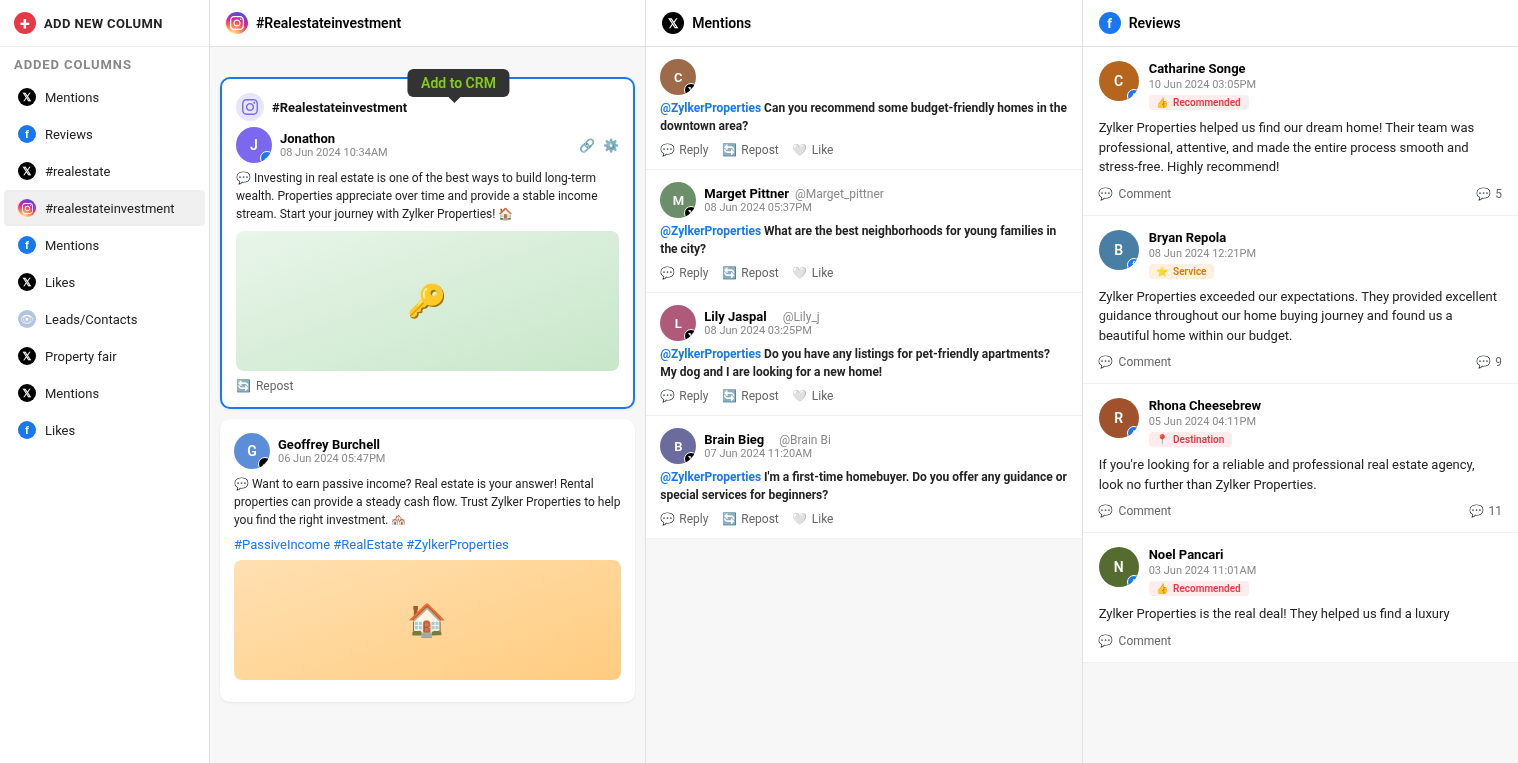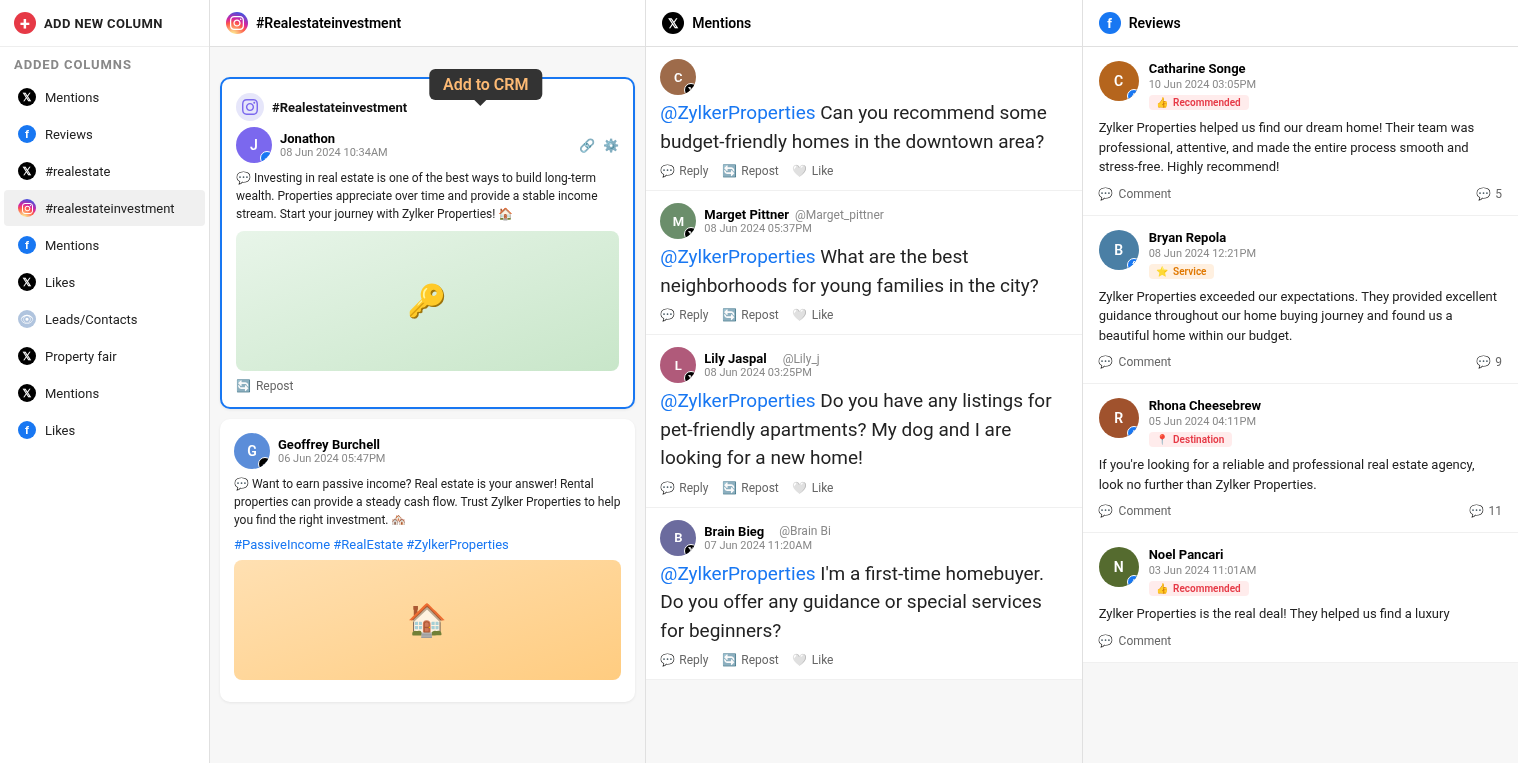--- a/index.html
+++ b/index.html
@@ -128,28 +128,27 @@
       border: 2px solid #1877f2;
     }
 
     
     .add-crm-tooltip {
       position: absolute;
       top: -10px;
       left: 50%;
       transform: translateX(-20%);
       background: #333;
-      color: #fdba74;
+      color: #84cc16;
       padding: 6px 14px;
       border-radius: 6px;
-      font-size: 16px;
+      font-size: 14px;
       font-weight: 600;
       white-space: nowrap;
       z-index: 10;
-      margin-left: 24px;
     }
     .add-crm-tooltip::after {
       content: '';
       position: absolute;
       bottom: -6px;
       left: 40%;
       border-left: 6px solid transparent;
       border-right: 6px solid transparent;
       border-top: 6px solid #333;
     }
@@ -266,24 +265,25 @@
     .mention-handle {
       color: #888;
       font-size: 12px;
     }
     .mention-date {
       color: #888;
       font-size: 11px;
       margin-left: auto;
     }
     .mention-text {
-      font-size: 19px;
+      font-size: 12px;
       color: #222;
       line-height: 1.5;
       margin-bottom: 8px;
+      font-weight: bold;
     }
     .mention-actions {
       display: flex;
       gap: 14px;
     }
     .mention-action {
       display: flex;
       align-items: center;
       gap: 4px;
       font-size: 12px;

